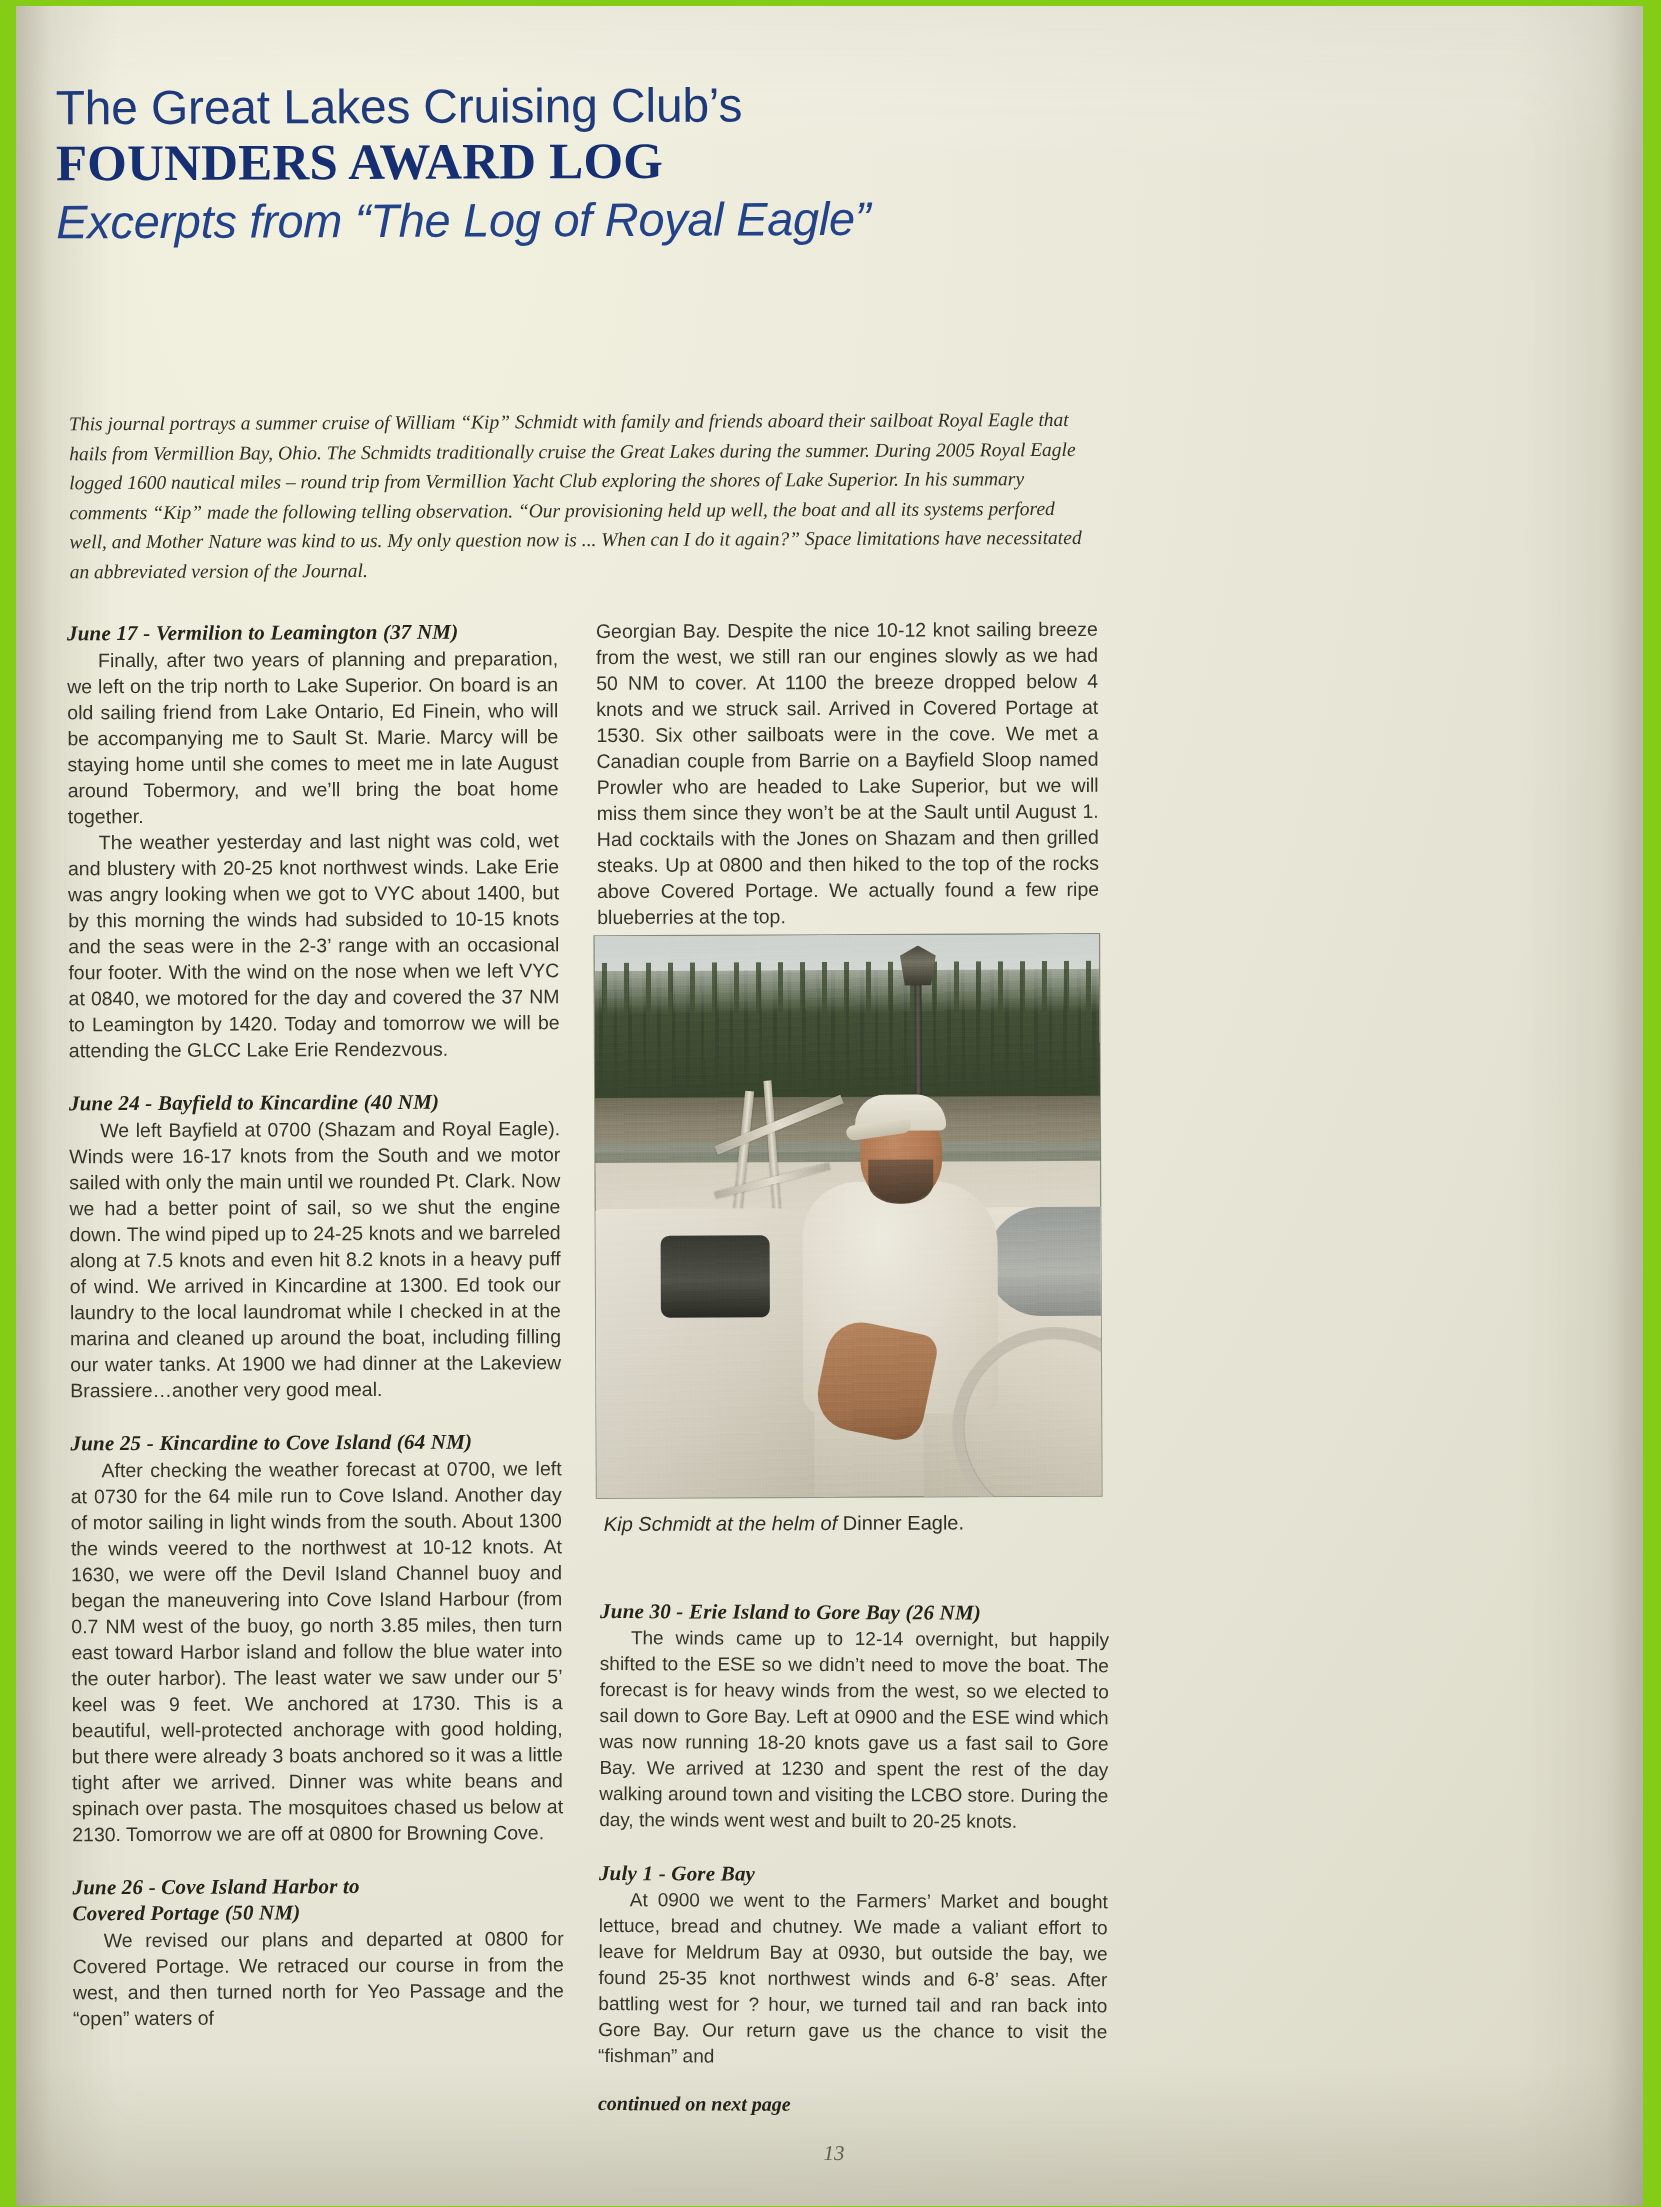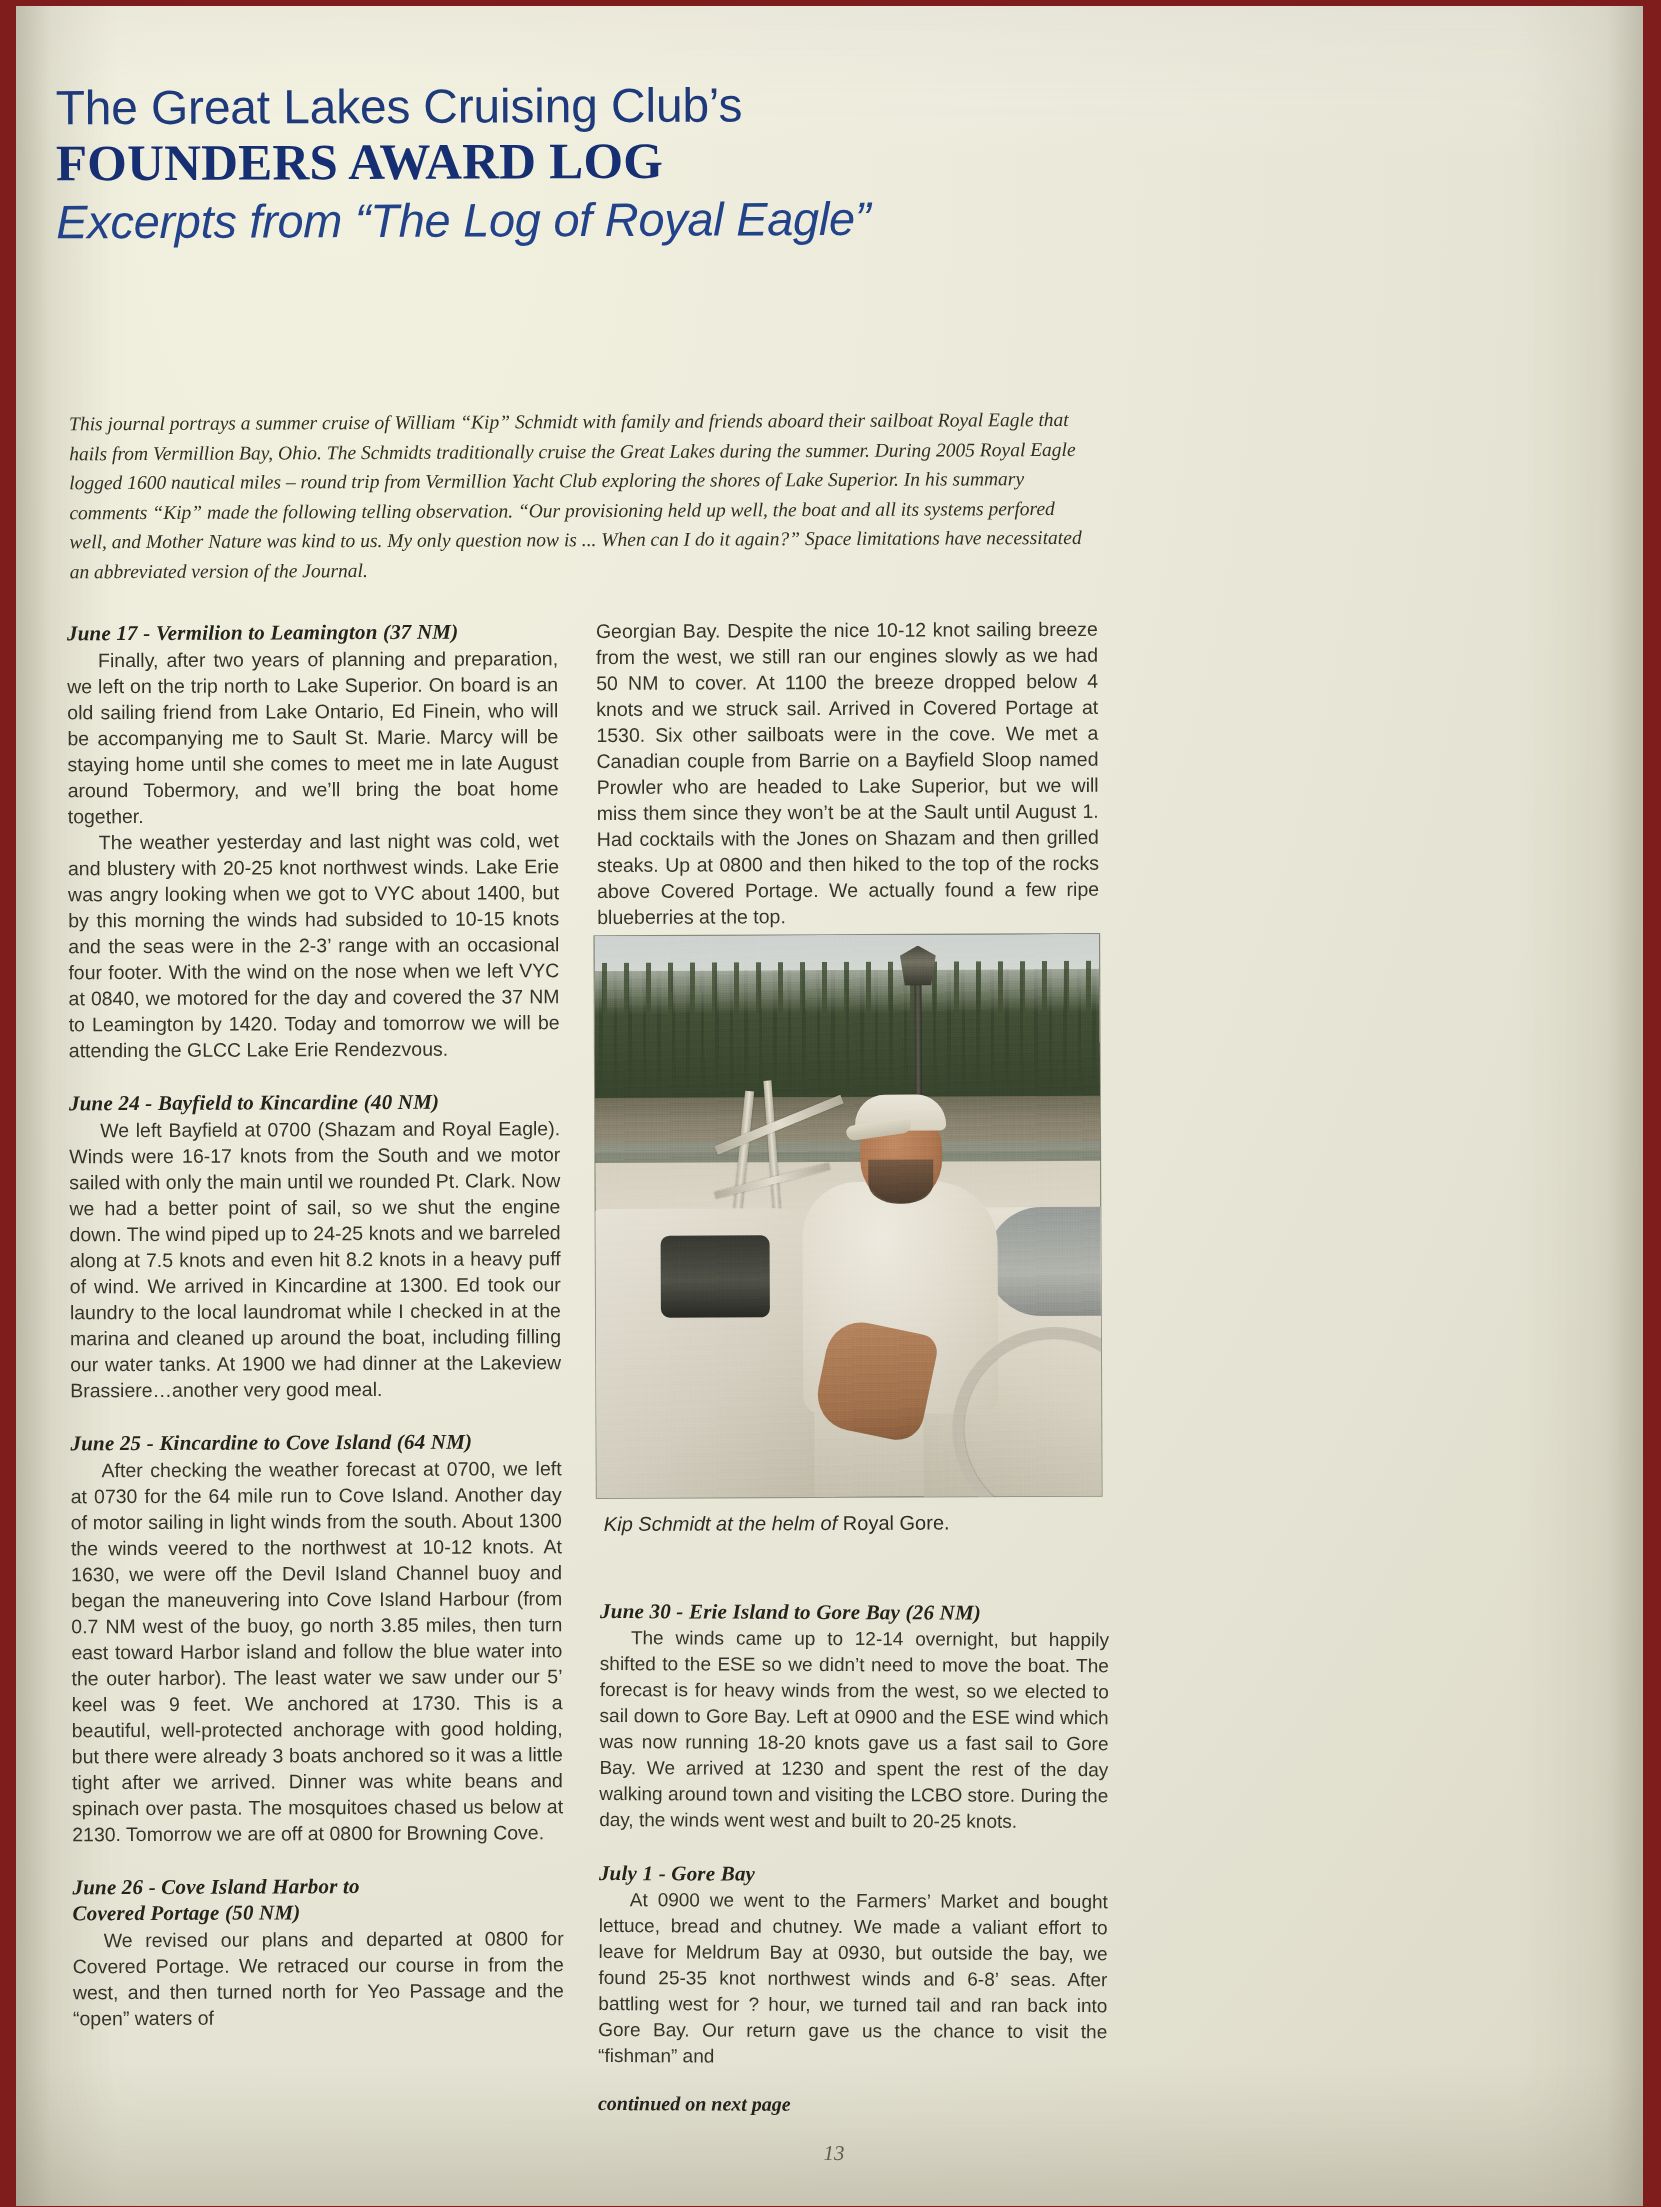--- a/index.html
+++ b/index.html
@@ -5,21 +5,21 @@
   html, body {
     margin: 0;
     padding: 0;
     background: #6f6f6a;
   }
   #page {
     position: relative;
     width: 1662px;
     height: 2207px;
     overflow: hidden;
-    background: #7f1d1d;
+    background: #84cc16;
     font-family: "Liberation Sans", sans-serif;
   }
   
   #sheet {
     position: absolute;
     left: 16.4px;
     top: 5.5px;
     width: 1627px;
     height: 2200px;
     background:
@@ -385,21 +385,21 @@
         <div class="ph ph-beard"></div>
         <div class="ph ph-cap"></div>
         <div class="ph ph-cap-brim"></div>
         <div class="ph ph-arm"></div>
         <div class="ph ph-wheel"></div>
         <div class="ph ph-tint"></div>
         <div class="ph ph-grain"></div>
       </div>
 
       <div class="caption">
-        <span class="ital">Kip Schmidt at the helm of</span><span> Royal Gore.</span>
+        <span class="ital">Kip Schmidt at the helm of</span><span> Dinner Eagle.</span>
       </div>
 
       <div class="col col-right-lower">
         <div class="hd">June 30 - Erie Island to Gore Bay (26 NM)</div>
         <p class="body">The winds came up to 12-14 overnight, but happily shifted to the ESE so we didn’t need to move the boat. The forecast is for heavy winds from the west, so we elected to sail down to Gore Bay. Left at 0900 and the ESE wind which was now running 18-20 knots gave us a fast sail to Gore Bay. We arrived at 1230 and spent the rest of the day walking around town and visiting the LCBO store. During the day, the winds went west and built to 20-25 knots.</p>
 
         <div class="hd spaced">July 1 - Gore Bay</div>
         <p class="body">At 0900 we went to the Farmers’ Market and bought lettuce, bread and chutney. We made a valiant effort to leave for Meldrum Bay at 0930, but outside the bay, we found 25-35 knot northwest winds and 6-8’ seas. After battling west for ? hour, we turned tail and ran back into Gore Bay. Our return gave us the chance to visit the “fishman” and</p>
 
         <div class="continued">continued on next page</div>

